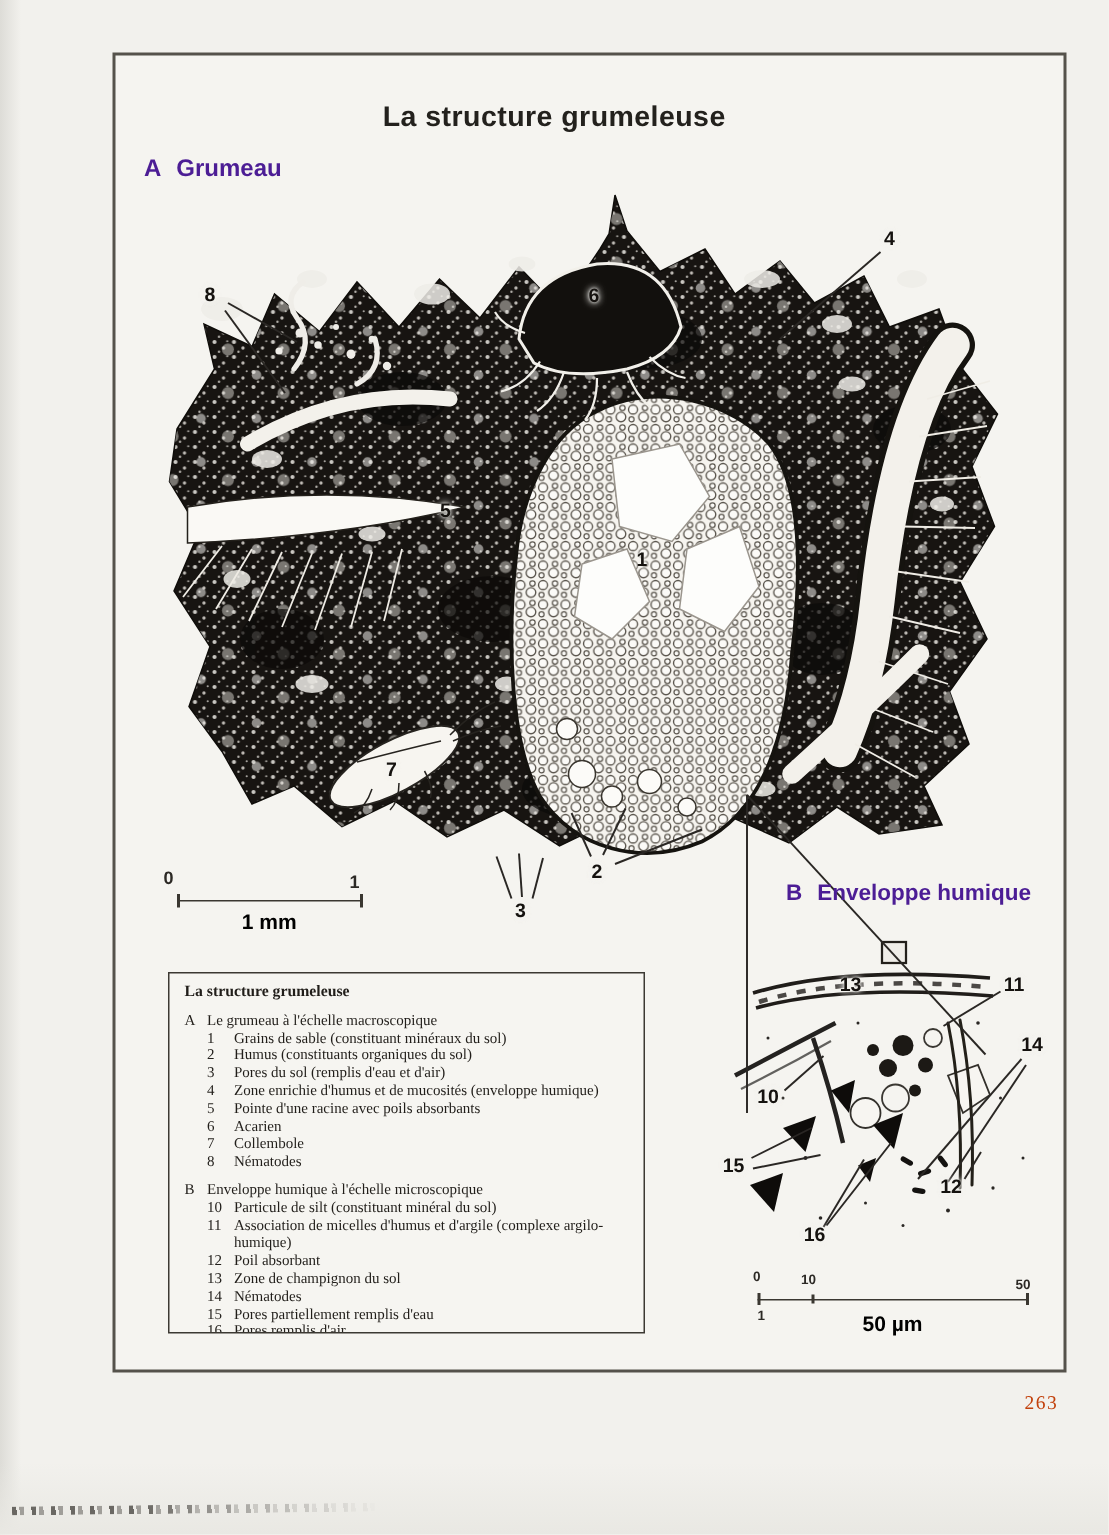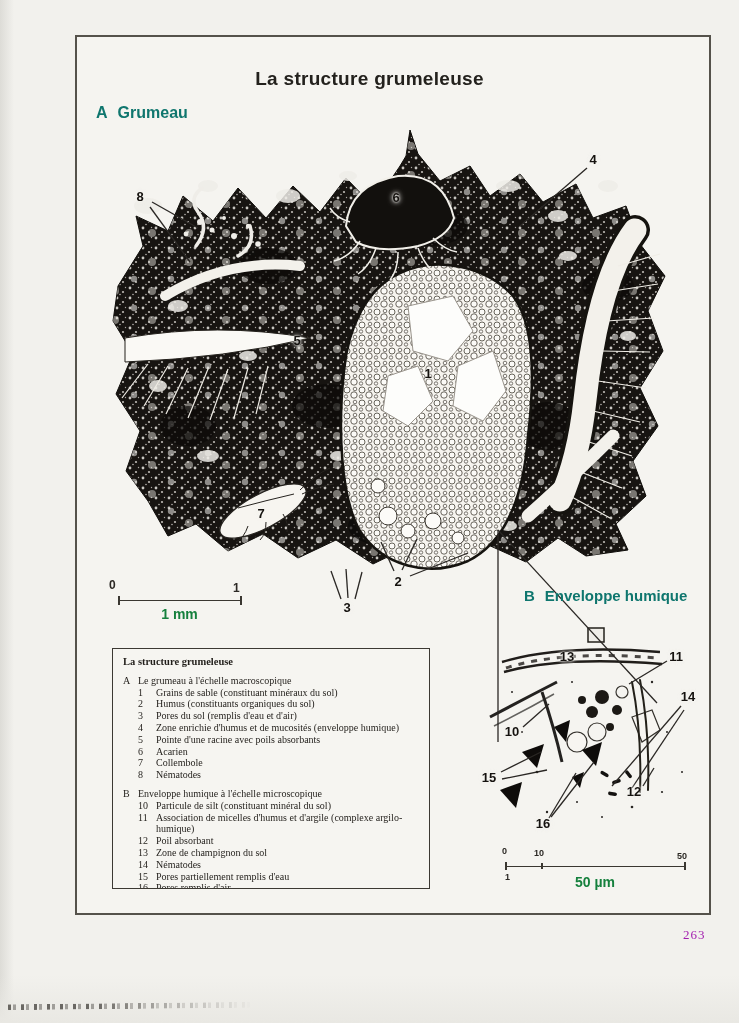--- a/index.html
+++ b/index.html
@@ -13,36 +13,36 @@
   .scan-shade-bottom{position:absolute;left:0;top:975px;width:739px;height:48px;
     background:linear-gradient(180deg,rgba(242,241,237,0),#e9e8e3);pointer-events:none;}
   .page-frame{
     position:absolute;left:75px;top:35px;width:632px;height:876px;
     border:2px solid #55524b;background:#f5f4f0;
   }
   .doc-title{
     position:absolute;left:0;top:68px;width:739px;text-align:center;
     font-size:19px;font-weight:bold;color:#23211d;letter-spacing:.3px;
   }
-  .fig-label{position:absolute;font-weight:bold;color:#0f766e;}
+  .fig-label{position:absolute;font-weight:bold;color:#4c1d95;}
   .fig-label .key{margin-right:10px;}
   .fig-a-label{left:96px;top:104px;font-size:16px;}
   .fig-b-label{left:524px;top:587px;font-size:15px;}
   .callout{
     position:absolute;transform:translate(-50%,-50%);
     font-weight:bold;font-size:13px;color:#15120f;
     text-shadow:0 0 2px rgba(246,245,241,.95),0 0 4px rgba(246,245,241,.9),0 0 6px rgba(246,245,241,.8);
     white-space:nowrap;
   }
   svg{position:absolute;}
   
   .sbar-line{position:absolute;border-top:1.6px solid #3a3731;}
   .sbar-tick{position:absolute;width:1.6px;background:#3a3731;}
   .sbar-num{position:absolute;font-weight:bold;color:#2c2925;}
-  .sbar-caption{position:absolute;font-weight:bold;color:#15803d;text-align:center;}
+  .sbar-caption{position:absolute;font-weight:bold;color:#000000;text-align:center;}
   .sbarA-num{font-size:12px;}
   .sbarA-caption{font-size:14px;}
   .sbarB-num{font-size:9px;}
   .sbarB-caption{font-size:14px;}
   
   .legend-box{
     position:absolute;left:112px;top:648px;width:318px;height:241px;
     border:1.5px solid #3c3933;box-sizing:border-box;
     padding:7px 9px 4px 10px;background:#f6f5f1;
     font-family:"Liberation Serif", serif;color:#211e1a;
@@ -51,21 +51,21 @@
   .legend-title{font-weight:bold;font-size:10.5px;margin-bottom:7px;}
   .leg-sec{margin-bottom:7px;}
   .leg-head{display:flex;}
   .leg-key{width:15px;flex:0 0 15px;}
   .leg-htext{flex:1;font-family:Liberation Serif, serif;}
   .leg-item{display:flex;padding-left:15px;}
   .leg-num{width:16px;flex:0 0 16px;text-align:left;}
   .leg-text{flex:1;padding-left:2px;}
   .page-number{
     position:absolute;left:683px;top:927px;font-family:"Liberation Serif", serif;
-    font-size:13px;color:#a21caf;letter-spacing:1px;
+    font-size:13px;color:#c2410c;letter-spacing:1px;
   }
   
   .scan-artifact{
     position:absolute;left:8px;top:1003px;width:248px;height:6px;
     transform:rotate(-.6deg);opacity:.8;
     background:
       repeating-linear-gradient(90deg,rgba(46,43,38,.85) 0 3px,rgba(46,43,38,0) 3px 5px,rgba(46,43,38,.5) 5px 8px,rgba(46,43,38,0) 8px 13px);
     -webkit-mask-image:linear-gradient(90deg,#000 0 35%,rgba(0,0,0,.45) 65%,transparent 100%);
     mask-image:linear-gradient(90deg,#000 0 35%,rgba(0,0,0,.45) 65%,transparent 100%);
   }

